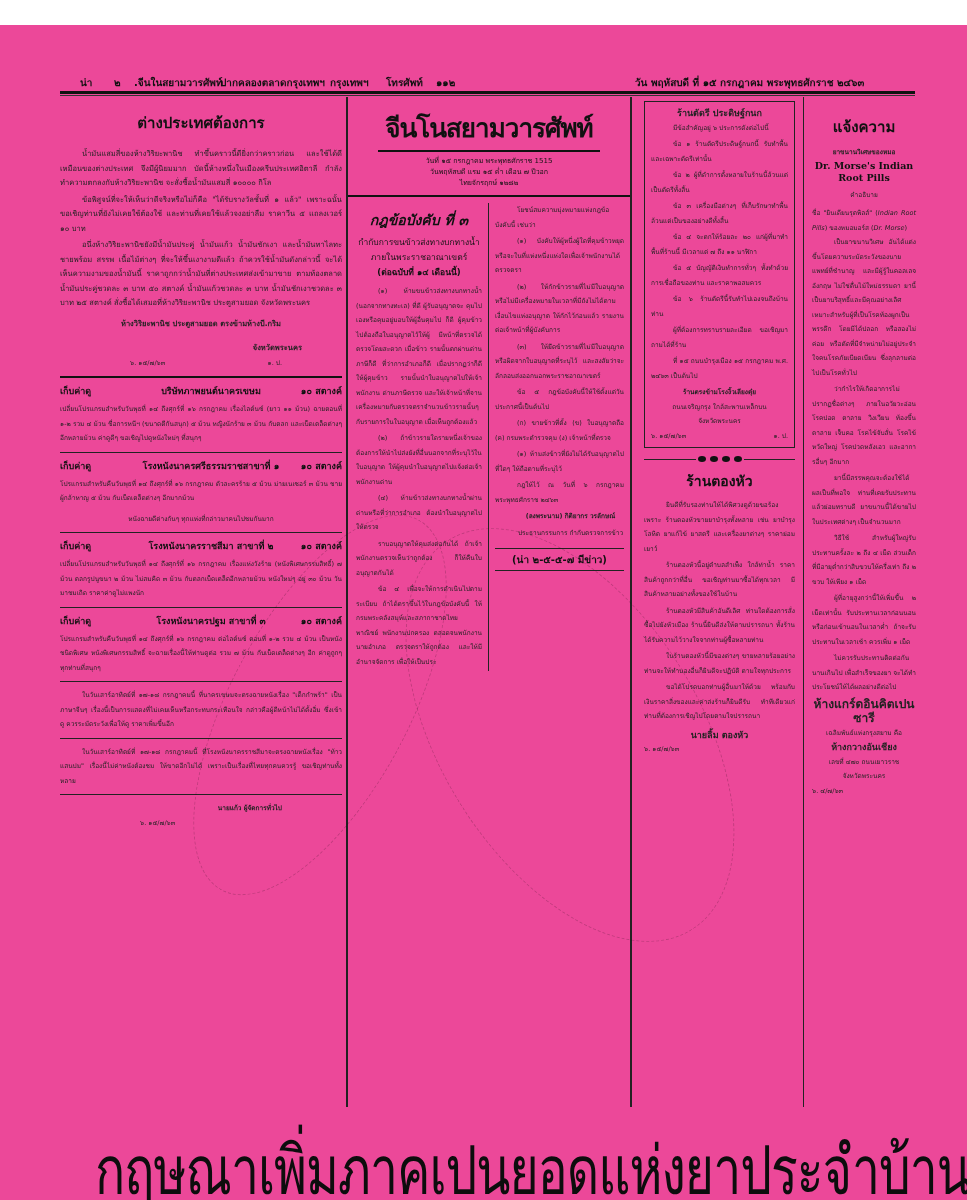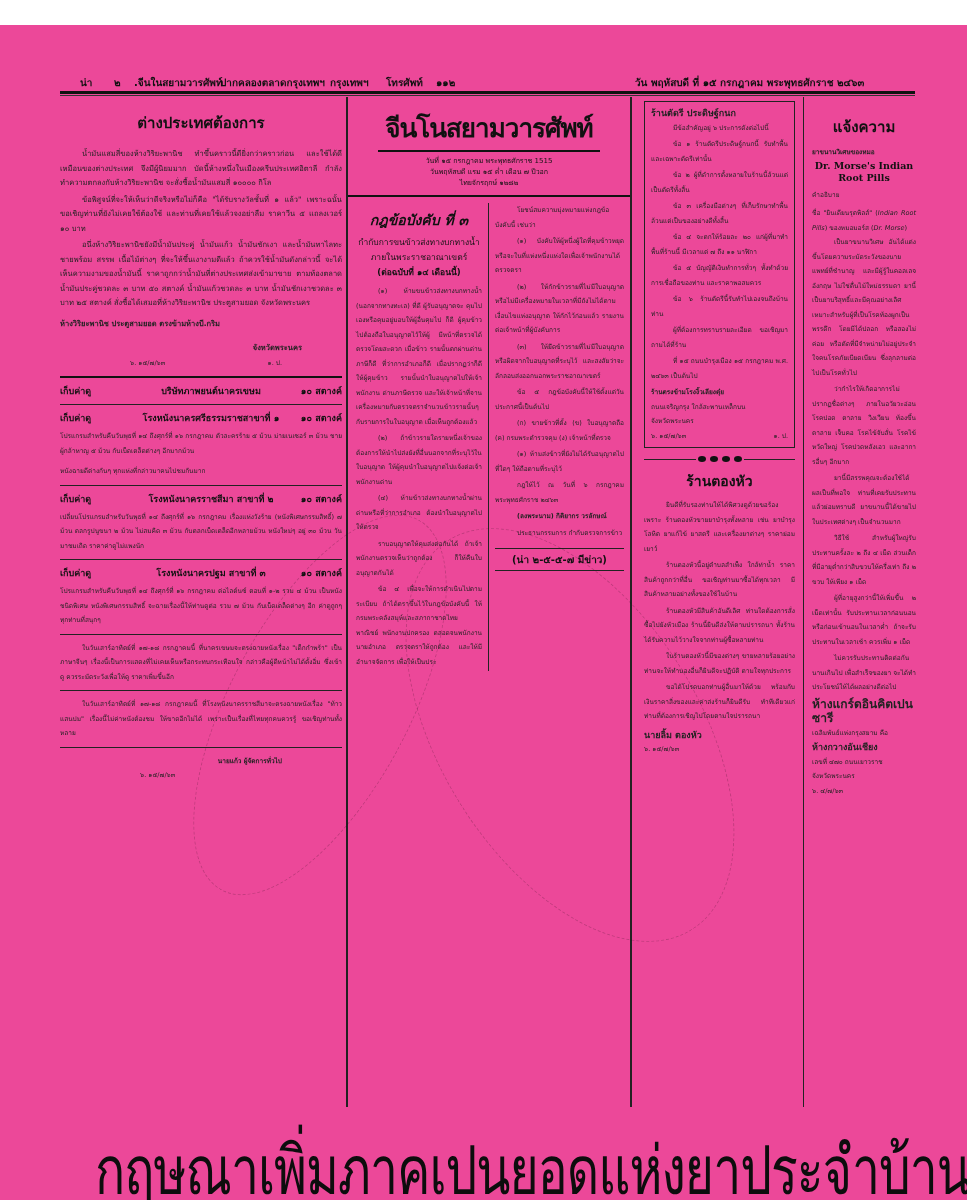--- a/index.html
+++ b/index.html
@@ -16,21 +16,21 @@
   .col-1 { left: 60px; width: 282px; height: 1010px; }
   .col-2 { left: 346px; width: 286px; height: 1010px; border-left: 2px solid #222; border-right: 2px solid #222; }
   .col-3 { left: 636px; width: 168px; height: 1010px; border-right: 1px solid #222; }
   .col-4 { left: 808px; width: 112px; height: 1010px; }
 
   .txt { font-family: "DejaVu Sans", sans-serif; font-size: 7.5px; line-height: 14.5px; color: #222; text-align: justify; }
   .txt p { text-indent: 22px; margin-bottom: 2px; }
   .h-big { font-family: "DejaVu Serif", serif; font-weight: bold; text-align: center; }
   .rule { height: 1px; background: #222; margin: 6px 0; }
   .rule-thick { height: 2px; background: #111; margin: 6px 0; }
-  .center { }
+  .center { text-align: center; }
   .right { text-align: right; }
   .bold { font-weight: bold; }
   .small { font-size: 6.5px; }
 
   
   .c1-title { font-size: 15px; margin: 14px 0 12px; }
   .notice { position: relative; margin-top: 4px; }
   .notice-head { display: flex; justify-content: space-between; font-size: 9px; font-weight: bold; font-family: "DejaVu Sans", sans-serif; margin: 6px 0 4px; }
   .notice-head .theatre { flex: 1; padding-left: 30px; text-align: center; }
 
@@ -96,20 +96,21 @@
       <span>๑. ป.</span>
     </div>
     <div class="rule-thick"></div>
 
     <div class="notice">
       <div class="notice-head">
         <span>เก็บค่าดู</span>
         <span class="theatre">บริษัทภาพยนต์นาครเขษม</span>
         <span>๑๐ สตางค์</span>
       </div>
+      <div class="txt small">เปลี่ยนโปรแกรมสำหรับวันพุธที่ ๑๔ ถึงศุกร์ที่ ๑๖ กรกฎาคม เรื่องไลต์นซ์ (ยาว ๑๑ ม้วน) ฉายตอนที่ ๑-๒ รวม ๔ ม้วน ชื่อการหนีฯ (ขนาดตีกันสนุก) ๕ ม้วน หญิงนักร้าย ๓ ม้วน กับตลก และเบ็ดเตล็ดต่างๆ อีกหลายม้วน ค่าดูดีๆ ขอเชิญไปดูหนังใหม่ๆ ที่สนุกๆ</div>
     </div>
     <div class="rule"></div>
 
     <div class="notice">
       <div class="notice-head">
         <span>เก็บค่าดู</span>
         <span class="theatre">โรงหนังนาครศรีธรรมราชสาขาที่ ๑</span>
         <span>๑๐ สตางค์</span>
       </div>
       <div class="txt small">โปรแกรมสำหรับคืนวันพุธที่ ๑๔ ถึงศุกร์ที่ ๑๖ กรกฎาคม ตัวละครร้าย ๕ ม้วน ม่ายเนเซอร์ ๓ ม้วน ชายผู้กล้าหาญ ๕ ม้วน กับเบ็ดเตล็ดต่างๆ อีกมากม้วน</div>

